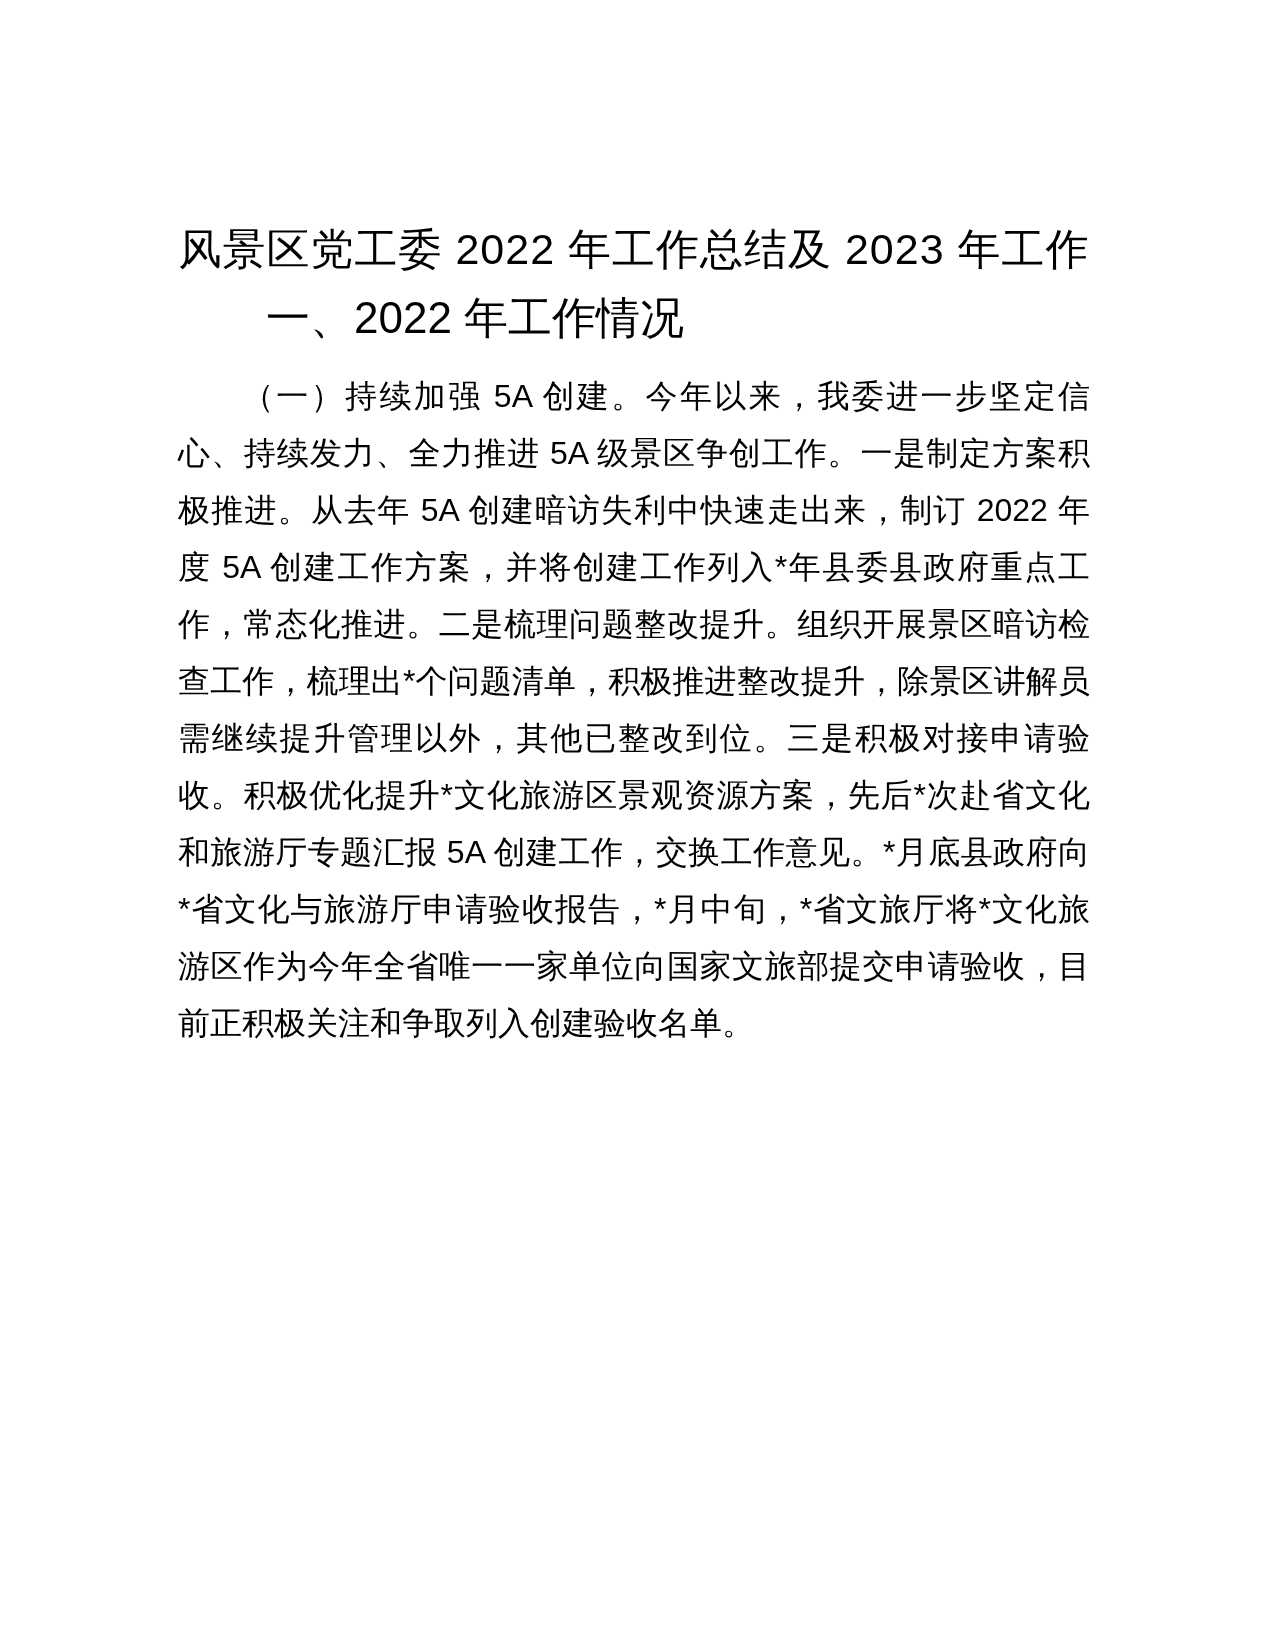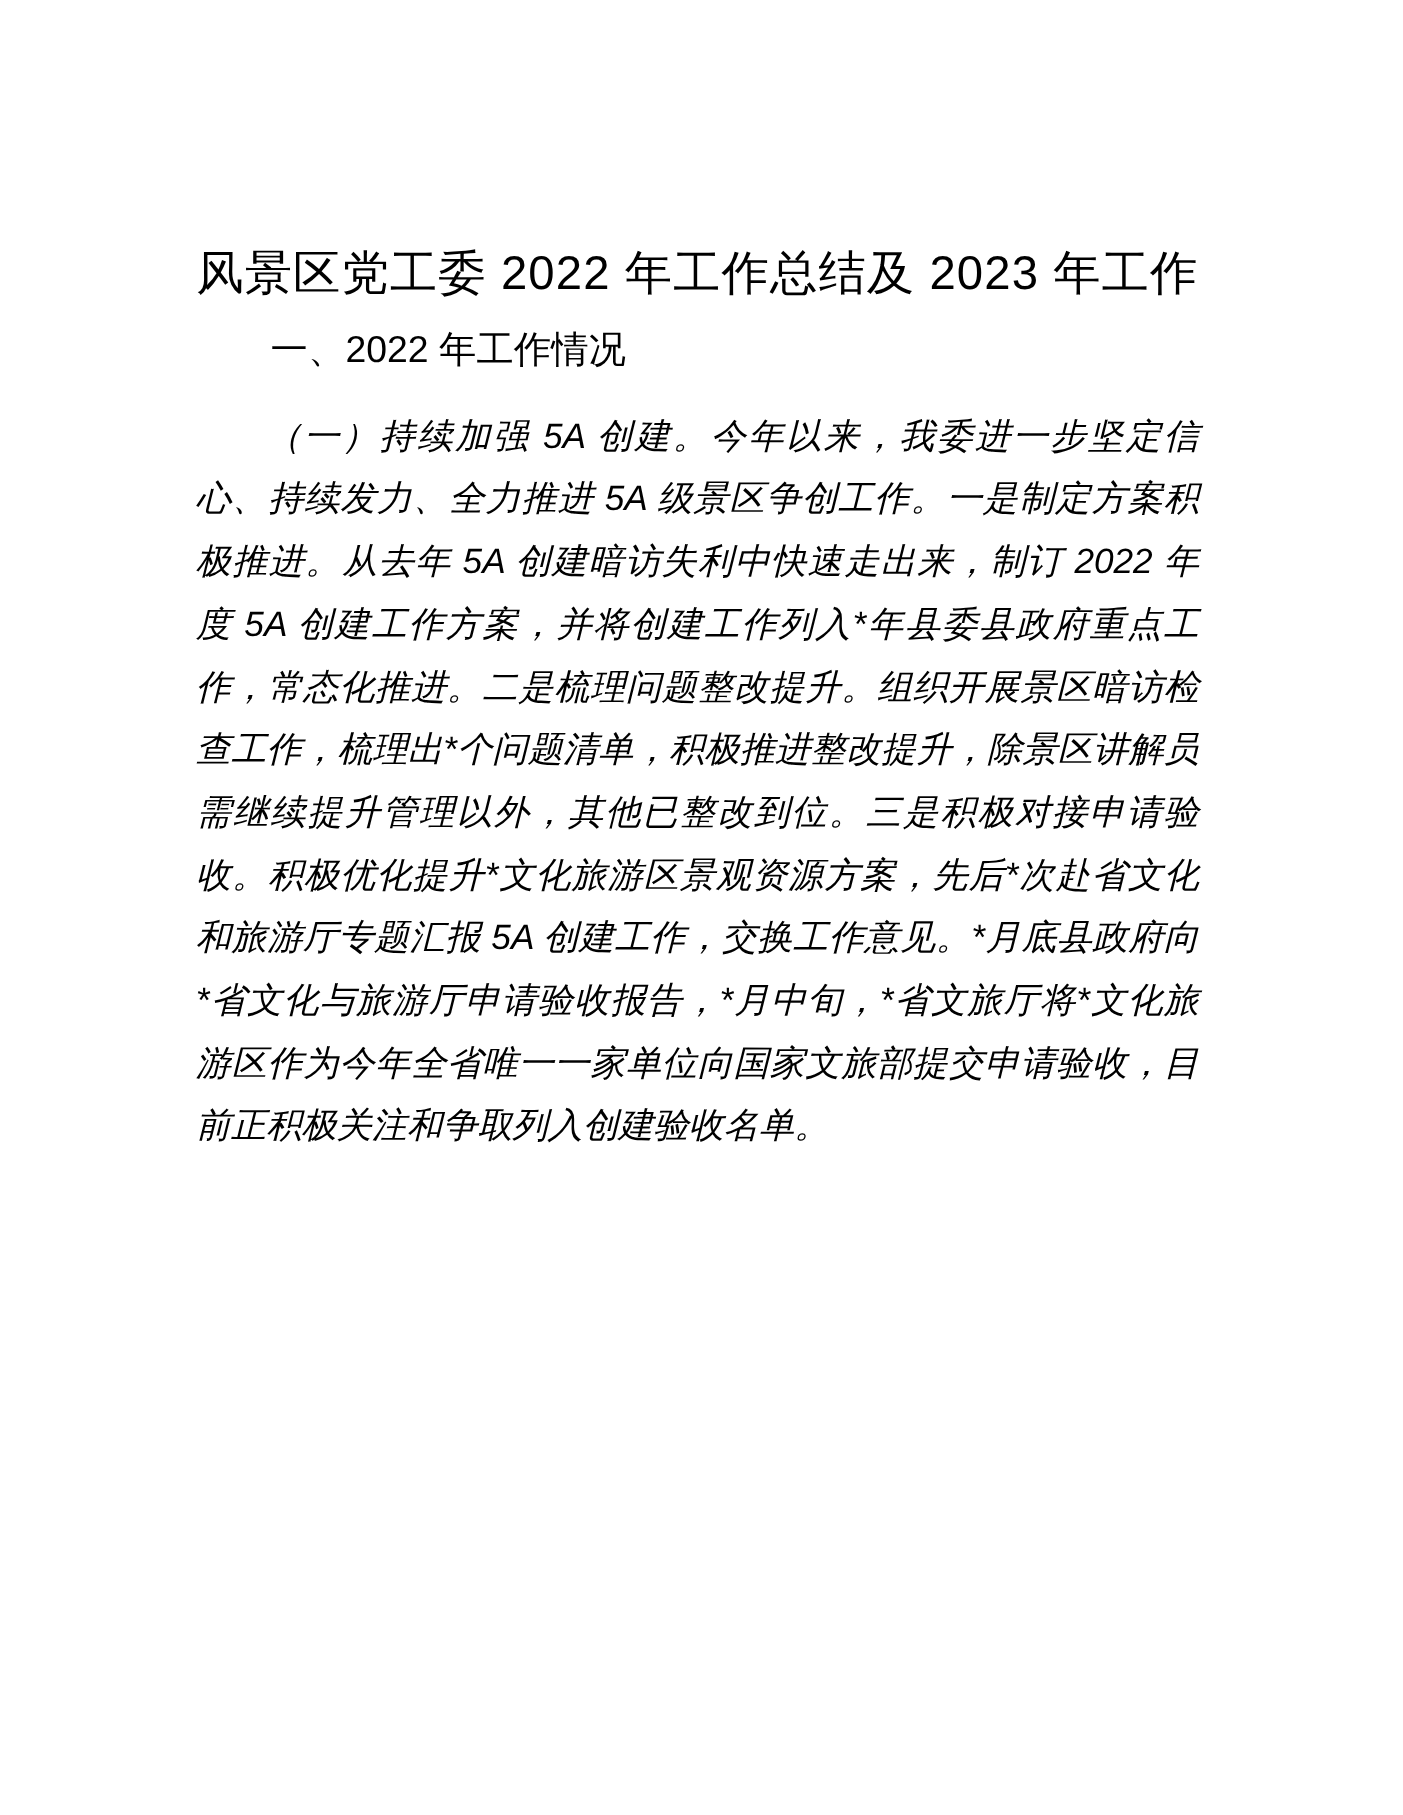--- a/index.html
+++ b/index.html
@@ -26,34 +26,33 @@
     font-weight: 400;
     text-align: center;
     letter-spacing: 1px;
   }
   .doc-title .title-line {
     display: block;
     white-space: nowrap;
   }
   .section-heading {
     margin: 14px 0 26px 0;
-    font-size: 34px;
+    font-size: 44px;
     line-height: 48px;
     font-weight: 400;
     text-indent: 2em;
   }
   .body-para {
     margin: 0 0 20px 0;
     font-size: 32px;
     line-height: 57px;
     text-align: justify;
     text-justify: inter-character;
     text-indent: 2em;
     word-break: break-all;
-    font-style: italic;
   }
 </style>
 </head>
 <body>
 
 <div class="page">
 
   <h1 class="doc-title">
     <span class="title-line">风景区党工委 2022 年工作总结及 2023 年工作</span>
   </h1>

